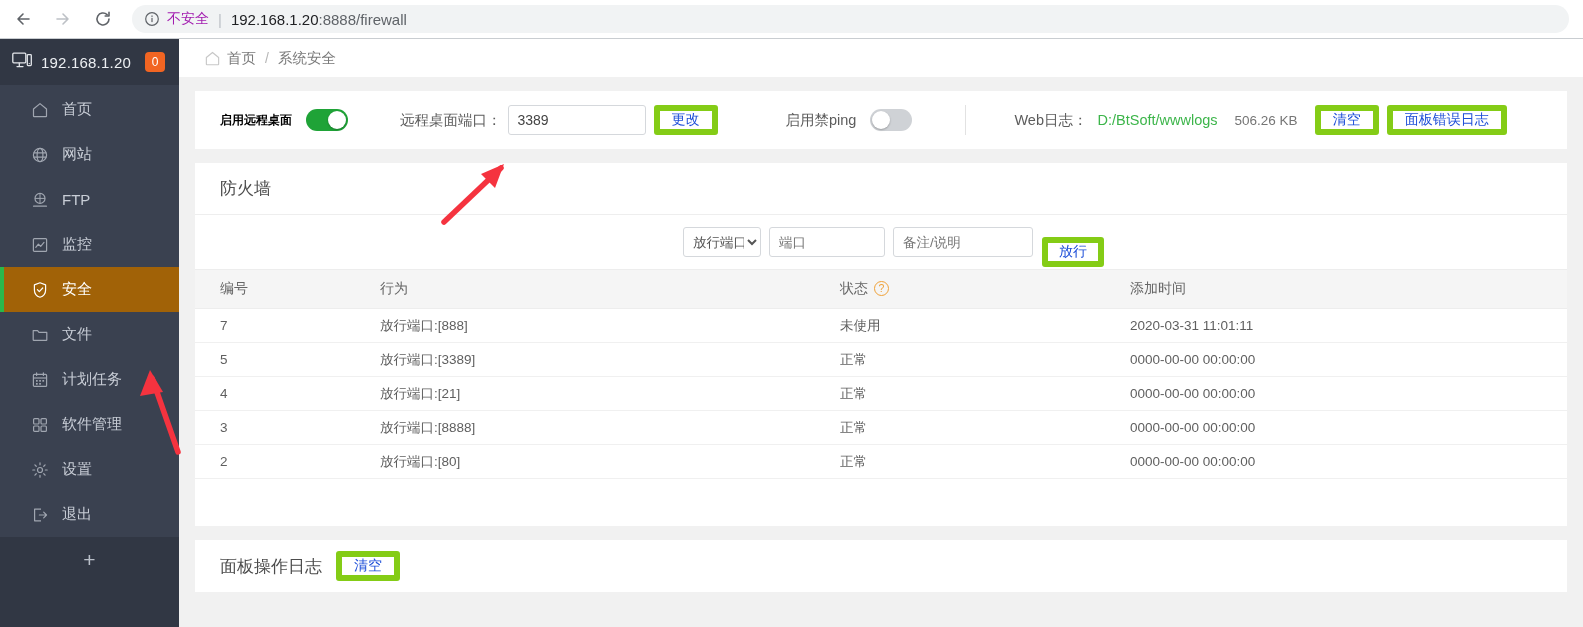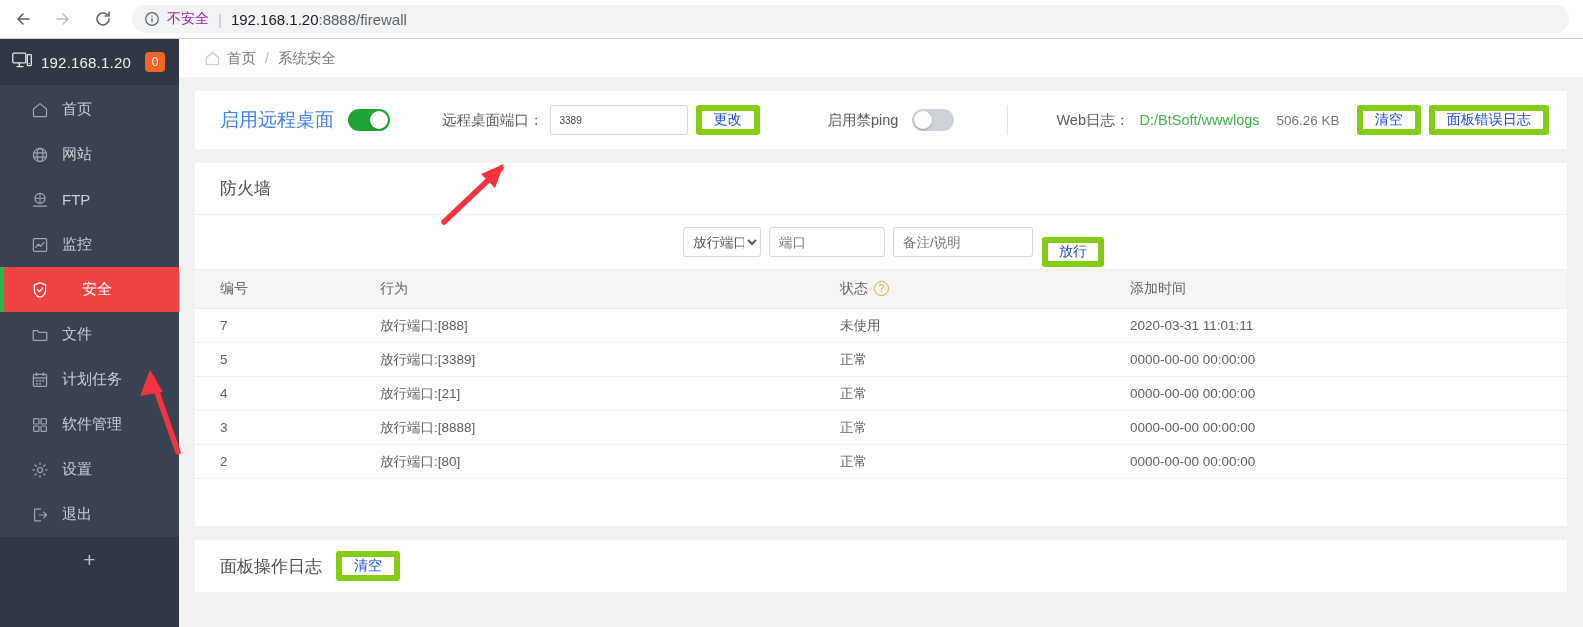--- a/index.html
+++ b/index.html
@@ -56,21 +56,21 @@
   .nav-item {
     height: 45px; display: flex; align-items: center;
     padding-left: 30px; color: #c8cdd6; font-size: 15px;
     position: relative;
   }
   .nav-item .nav-ico {
     width: 20px; height: 20px; margin-right: 12px;
     display: flex; align-items: center; justify-content: center;
     opacity: .72;
   }
-  .nav-item.active { background: #ef4444; color: #ffffff; gap: 20px; }
+  .nav-item.active { background: #a16207; color: #ffffff; }
   .nav-item.active .nav-ico { opacity: 1; }
   .nav-item.active::before {
     content: ""; position: absolute; left: 0; top: 0;
     width: 4px; height: 100%; background: #2ab84a;
   }
   #sidebar-add {
     height: 45px; display: flex; align-items: center; justify-content: center;
     color: #b9bfc9; font-size: 21px; background: #313744;
   }
 
@@ -94,38 +94,38 @@
   .crumb-sep { color: #b6b6b6; margin: 0 9px; font-size: 14px; }
 
   #gap1 { height: 14px; background: #f1f1f1; }
 
   
   #security-toolbar {
     background: #ffffff; height: 58px;
     display: flex; align-items: center;
     padding-left: 25px; font-size: 14px; color: #5e5e5e;
   }
-  .tb-label { color: #3b82f6; font-size: 19px; }
+  .tb-label { color: #000000; font-size: 12px; font-weight: bold; }
   .switch {
     width: 42px; height: 22px; border-radius: 11px;
     position: relative; display: inline-block; margin-left: 14px;
     background: #cfd2d6;
   }
   .switch.on { background: #1fa337; }
   .switch .knob {
     position: absolute; top: 2px; left: 2px;
     width: 18px; height: 18px; border-radius: 50%;
     background: #ffffff; box-shadow: 0 1px 2px rgba(0,0,0,.25);
   }
   .switch.on .knob { left: 22px; }
   #rdp-port-label { margin-left: 52px; color: #5c5c5c; font-size: 14.5px; }
   #rdp-port-input {
     margin-left: 6px; width: 138px; height: 30px;
     border: 1px solid #d5d8dc; border-radius: 3px;
-    padding: 0 9px; font-size: 10px; color: #444;
+    padding: 0 9px; font-size: 14px; color: #444;
     font-family: "Liberation Sans", sans-serif; background: #fff;
   }
   .btn {
     border: 6px solid #84cc16; background: #ffffff;
     border-radius: 3px; height: 30px; padding: 0 12px;
     font-size: 14px; color: #1d4ed8;
     font-family: "Liberation Sans", sans-serif; cursor: pointer;
     display: inline-flex; align-items: center; justify-content: center;
   }
   #btn-change { margin-left: 8px; }

